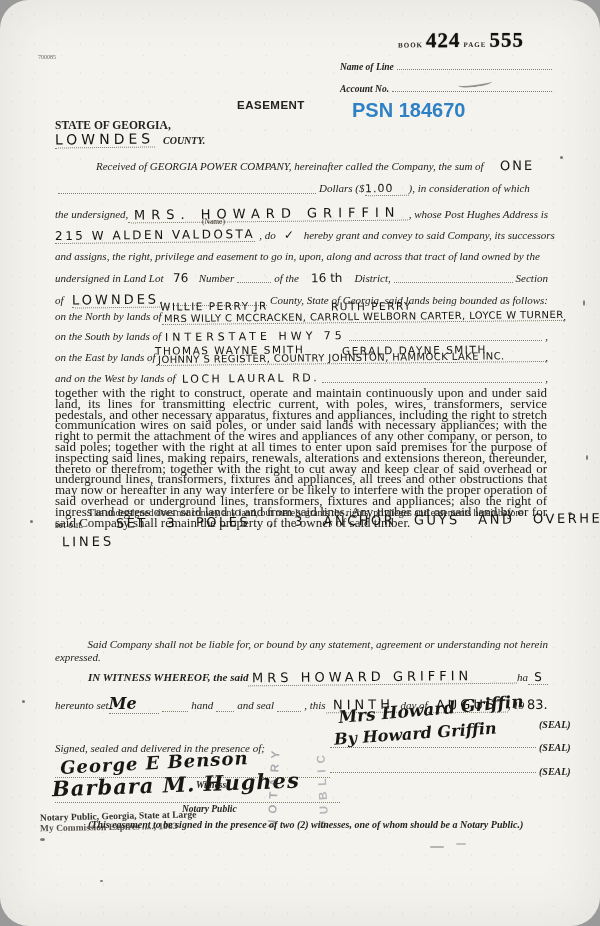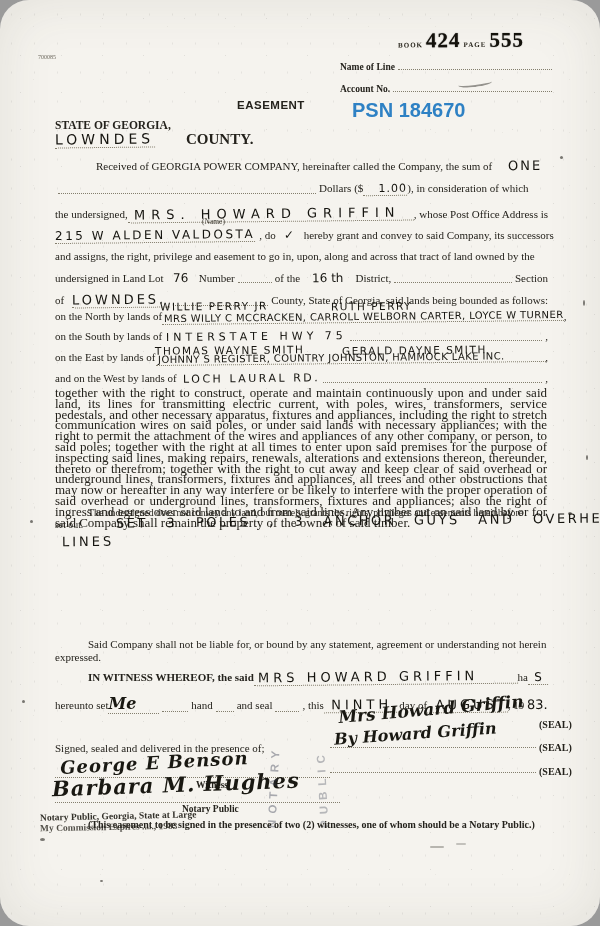--- a/index.html
+++ b/index.html
@@ -13,21 +13,21 @@
       radial-gradient(rgba(40,38,30,.08) .6px, transparent 1px);
     background-size: 41px 37px, 67px 53px, 23px 29px;
     box-shadow: inset 0 0 55px rgba(70,65,50,.10);
     overflow:hidden;
     font-family:"Liberation Serif", serif;
     color:#24221c;
     border-radius:29px;
   }
   .abs { position:absolute; white-space:nowrap; }
   .row { position:absolute; left:55px; right:52px; display:flex; align-items:baseline; white-space:nowrap; font-size:11px; }
-  .print { font-size:11px; color:#24221c; }
+  .print { font-size:11px; color:#24221c;font-style:italic; }
   .psm { font-size:9.8px; }
   .b { font-weight:bold; }
   .hw { font-family:"DejaVu Sans", sans-serif; color:#15140f; display:inline-block; transform:rotate(-0.6deg); }
   .cur { font-family:"DejaVu Serif", serif; font-style:italic; font-weight:bold; color:#191812; display:inline-block; }
   .dot { border-bottom:1px dotted #837e6d; }
   .leader { flex:1 1 auto; border-bottom:1px dotted #837e6d; align-self:stretch; margin:0 3px; transform:translateY(-2px); }
   .lw { flex:0 0 auto; border-bottom:1px dotted #837e6d; align-self:stretch; margin:0 3px; transform:translateY(-2px); }
   .para { position:absolute; left:55px; width:492px; font-size:13px; line-height:10.8px; text-align:justify; color:#23211b; }
   .gap { display:inline-block; }
   .stampnum { font-size:21px; font-weight:bold; letter-spacing:1px; color:#14120c; text-shadow:0 0 1px rgba(0,0,0,.7); }
@@ -57,42 +57,42 @@
   <div class="abs" style="left:340px; top:84px; width:215px; display:flex; align-items:baseline;">
     <span class="print b" style="font-size:9.5px;">Account No.</span>
     <span class="leader"></span>
   </div>
   <div class="abs" style="left:458px; top:80px; width:34px; height:7px; border-bottom:2px solid rgba(30,28,22,.45); border-radius:60%; transform:rotate(-7deg);"></div>
 
   <div class="abs b" style="left:237px; top:99px; font-family:'Liberation Sans',sans-serif; font-size:11.5px; letter-spacing:.5px;">EASEMENT</div>
   <div class="abs" style="left:352px; top:99px; font-family:'Liberation Sans',sans-serif; font-size:20px; font-weight:600; color:#2e81c4;">PSN 184670</div>
 
   <div class="abs b" style="left:55px; top:119px; font-size:11.5px;">STATE OF GEORGIA,</div>
-  <div class="abs" style="left:55px; top:131px; display:flex; align-items:baseline;gap:23px;">
+  <div class="abs" style="left:55px; top:131px; display:flex; align-items:baseline;">
     <span class="hw dot" style="font-size:14px; letter-spacing:4px; width:100px;">LOWNDES</span>
-    <span class="print b" style="font-size:15px; margin-left:8px;">COUNTY.</span>
+    <span class="print b" style="font-size:10px; margin-left:8px;">COUNTY.</span>
   </div>
 
   <div class="row" style="top:158px;gap:8px;">
     <span class="gap" style="width:33px;"></span>
     <span class="print">Received of GEORGIA POWER COMPANY, hereinafter called the Company, the sum of</span>
     <span class="hw" style="font-size:13px; letter-spacing:2px; margin-left:8px;">ONE</span>
   </div>
 
   <div class="row" style="top:182px;">
     <span class="lw" style="width:258px;"></span>
     <span class="print">Dollars ($</span>
-    <span class="hw dot" style="font-size:11px; letter-spacing:1px; width:44px; text-align:right;">1.00</span>
+    <span class="hw dot" style="font-size:11px; letter-spacing:1px; width:44px; text-align:left;">1.00</span>
     <span class="print">), in consideration of which</span>
   </div>
 
   <div class="row" style="top:206px;">
     <span class="print">the undersigned,</span>
     <span class="hw dot" style="flex:1 1 auto; font-size:13px; letter-spacing:6px; padding-left:6px;">MRS. HOWARD GRIFFIN</span>
-    <span class="print">, whose Post Office Address is</span>
+    <span class="print">, whose Post Hughes Address is</span>
   </div>
   <div class="abs" style="left:202px; top:217px; font-size:7.5px; color:#3a372e;">(Name)</div>
 
   <div class="row" style="top:228px;">
     <span class="hw dot" style="font-size:12px; letter-spacing:2.5px;">215 W ALDEN VALDOSTA</span>
     <span class="print" style="margin-left:4px;text-align:center;">, do</span>
     <span class="hw" style="font-size:12px; margin:0 10px 0 8px;">✓</span>
     <span class="print">hereby grant and convey to said Company, its successors</span>
   </div>
 

